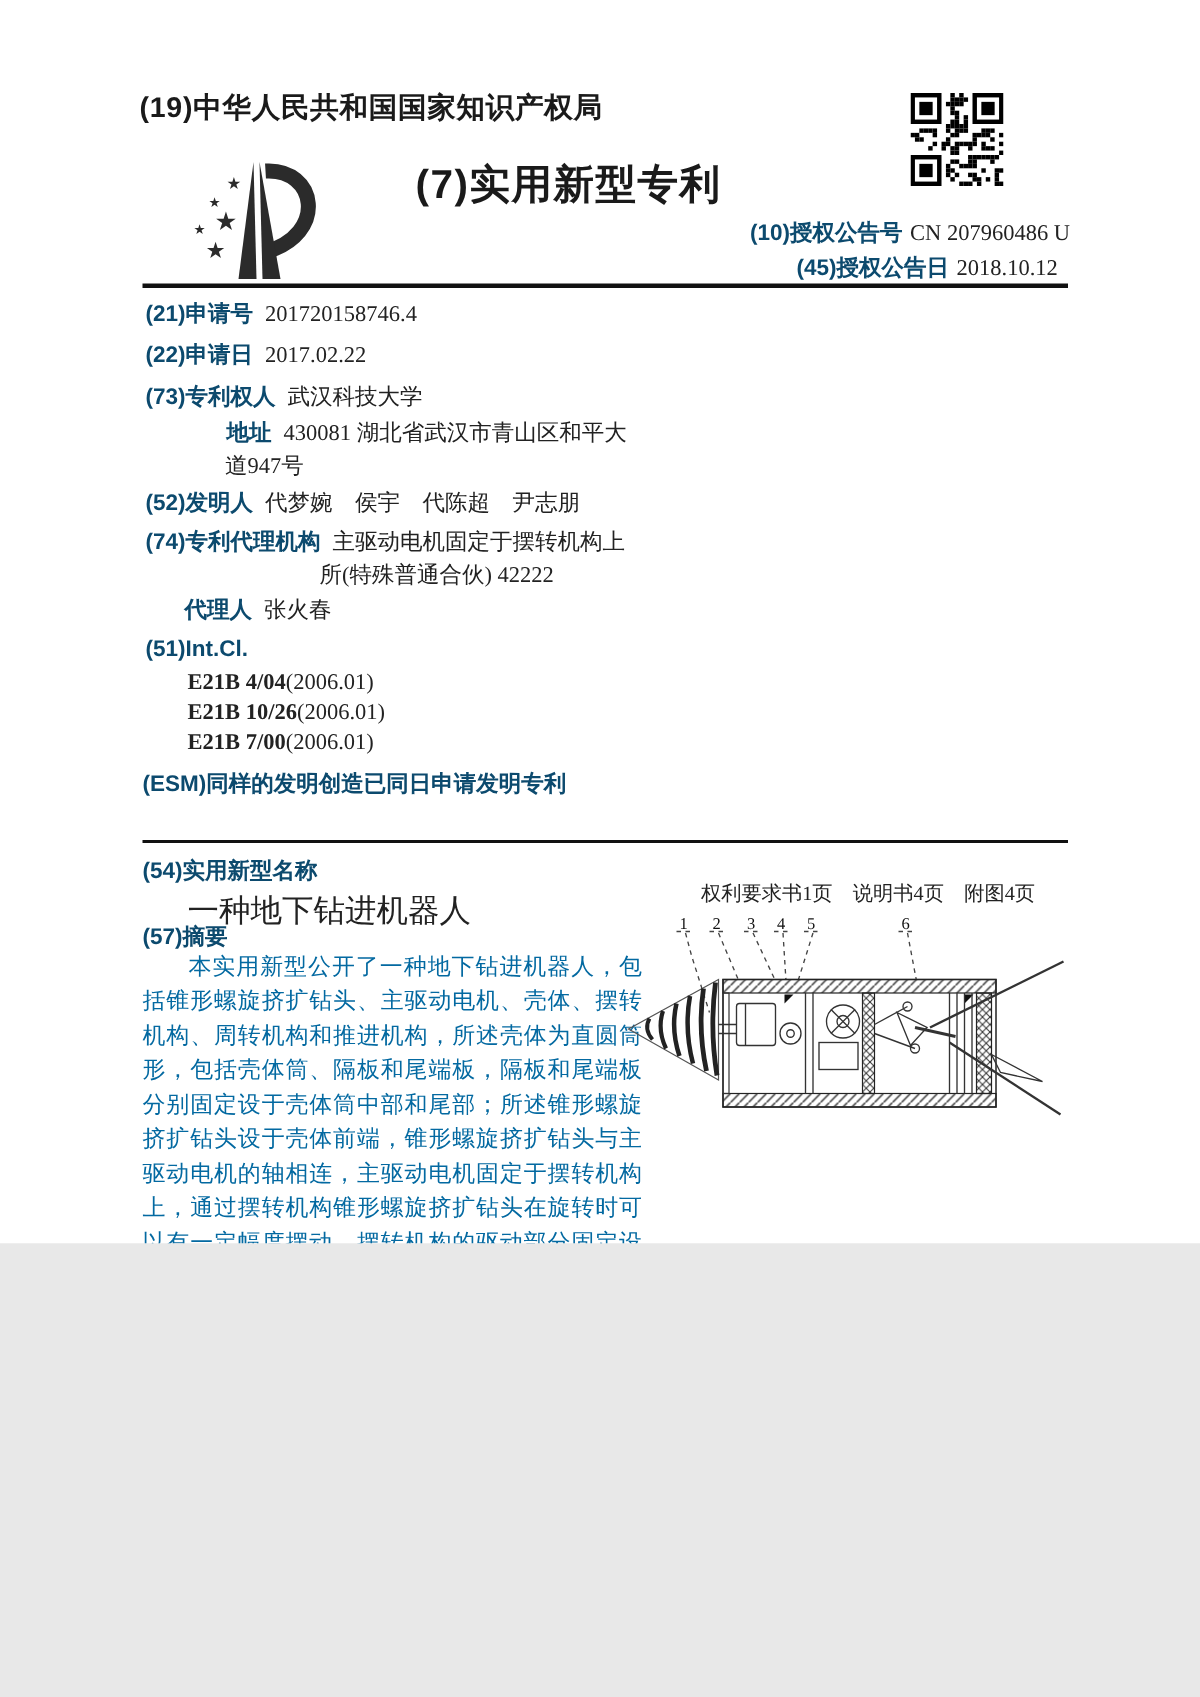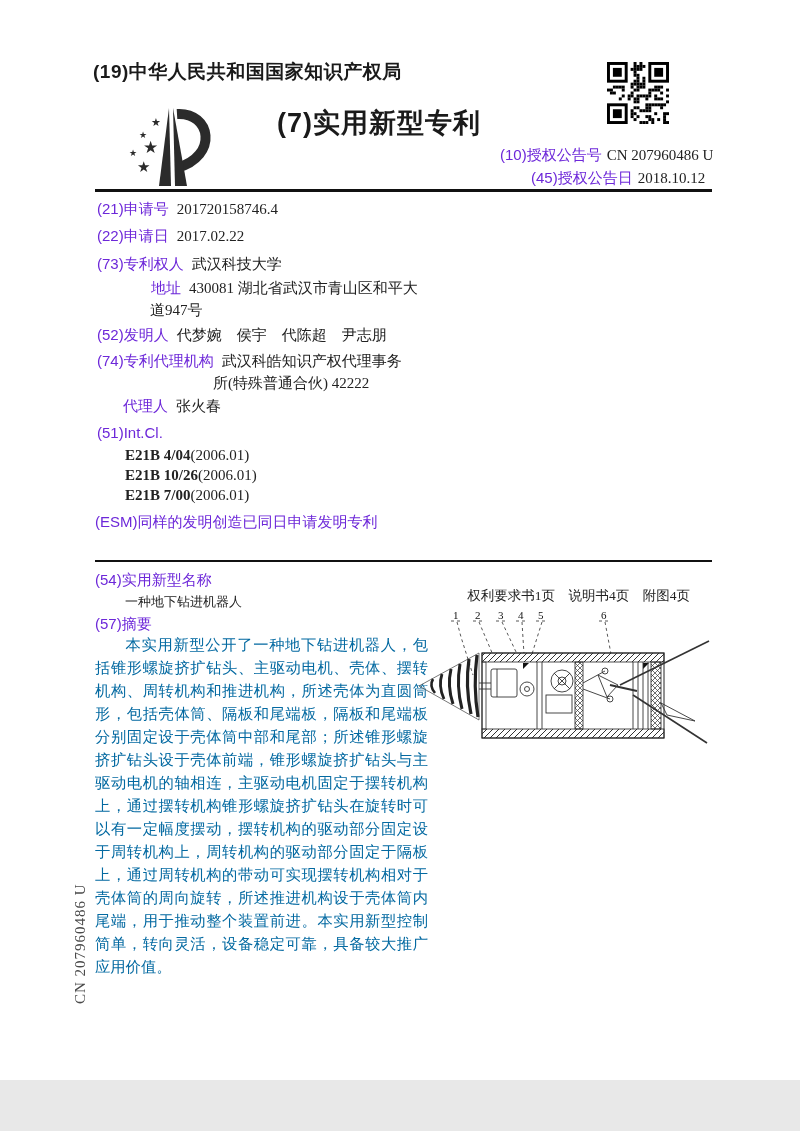--- a/index.html
+++ b/index.html
@@ -1,22 +1,22 @@
 <!DOCTYPE html>
 <html><head>
 <meta charset="utf-8">
 <style>
   html,body{margin:0;padding:0;background:#e8e8e8;}
   .page{
-    position:relative;width:800px;height:1080px;background:#ffffff;
+    position:relative;width:800px;height:829px;background:#ffffff;
     margin:0 auto;overflow:hidden;color:#1a1a1a;
     font-family:"Liberation Serif","DejaVu Serif",serif;
   }
   .abs{position:absolute;}
-  .lbl{font-family:"Liberation Sans","DejaVu Sans",sans-serif;font-weight:normal;color:#6d28d9;}
+  .lbl{font-family:"Liberation Sans","DejaVu Sans",sans-serif;font-weight:bold;color:#0c4a6e;}
   .val{font-family:"Liberation Serif","DejaVu Serif",serif;color:#222;}
   .office-line{font-family:"Liberation Sans","DejaVu Sans",sans-serif;font-weight:bold;font-size:19px;letter-spacing:0.5px;}
   .doc-title{font-family:"Liberation Sans","DejaVu Sans",sans-serif;font-weight:bold;font-size:27px;letter-spacing:1px;}
   .pub-row{font-size:15px;white-space:nowrap;}
   .pub-row .lbl{font-size:15px;margin-right:5px;}
   .rule{background:#111;}
   .bib-row{font-size:15px;white-space:nowrap;}
   .bib-row .lbl{margin-right:8px;font-size:15px;}
   .bib-row .val{font-size:15px;}
   .intcl-code{font-weight:bold;font-size:15px;}
@@ -199,21 +199,21 @@
   </div>
   <div class="abs bib-row" style="left:150px;top:301px;">
     <span class="val">道947号</span>
   </div>
 
   <div class="abs bib-row" style="left:97px;top:326px;">
     <span class="lbl">(52)发明人</span><span class="val">代梦婉　侯宇　代陈超　尹志朋</span>
   </div>
 
   <div class="abs bib-row" style="left:97px;top:352px;">
-    <span class="lbl">(74)专利代理机构</span><span class="val">武汉科皓知识产权代理事务</span>
+    <span class="lbl">(74)专利代理机构</span><span class="val">主驱动电机固定于摆转机构上</span>
   </div>
   <div class="abs bib-row" style="left:213px;top:374px;">
     <span class="val">所(特殊普通合伙) 42222</span>
   </div>
   <div class="abs bib-row" style="left:123px;top:397px;">
     <span class="lbl">代理人</span><span class="val">张火春</span>
   </div>
 
   <div class="abs bib-row" style="left:97px;top:424px;">
     <span class="lbl">(51)Int.Cl.</span>
@@ -233,21 +233,21 @@
   </div>
 
   <div class="abs pages-line" style="left:95px;top:539px;margin-top:48px;">权利要求书1页　说明书4页　附图4页</div>
 
   <div class="abs rule" style="left:95px;top:560px;width:617px;height:2px;"></div>
 
   <div class="abs bib-row" style="left:95px;top:571px;">
     <span class="lbl">(54)实用新型名称</span>
   </div>
   <div class="abs bib-row" style="left:125px;top:593px;">
-    <span class="val" style="font-size:13px;">一种地下钻进机器人</span>
+    <span class="val" style="font-size:21px;">一种地下钻进机器人</span>
   </div>
   <div class="abs bib-row" style="left:95px;top:615px;">
     <span class="lbl">(57)摘要</span>
   </div>
   <div class="abs abstract" style="left:95px;top:633px;">本实用新型公开了一种地下钻进机器人，包括锥形螺旋挤扩钻头、主驱动电机、壳体、摆转机构、周转机构和推进机构，所述壳体为直圆筒形，包括壳体筒、隔板和尾端板，隔板和尾端板分别固定设于壳体筒中部和尾部；所述锥形螺旋挤扩钻头设于壳体前端，锥形螺旋挤扩钻头与主驱动电机的轴相连，主驱动电机固定于摆转机构上，通过摆转机构锥形螺旋挤扩钻头在旋转时可以有一定幅度摆动，摆转机构的驱动部分固定设于周转机构上，周转机构的驱动部分固定于隔板上，通过周转机构的带动可实现摆转机构相对于壳体筒的周向旋转，所述推进机构设于壳体筒内尾端，用于推动整个装置前进。本实用新型控制简单，转向灵活，设备稳定可靠，具备较大推广应用价值。</div>
 
   <div class="abs" style="left:415px;top:603px;">
     <svg width="300" height="165" viewBox="0 0 300 165">
       <defs>
         <pattern id="hatch" width="6" height="6" patternUnits="userSpaceOnUse">

